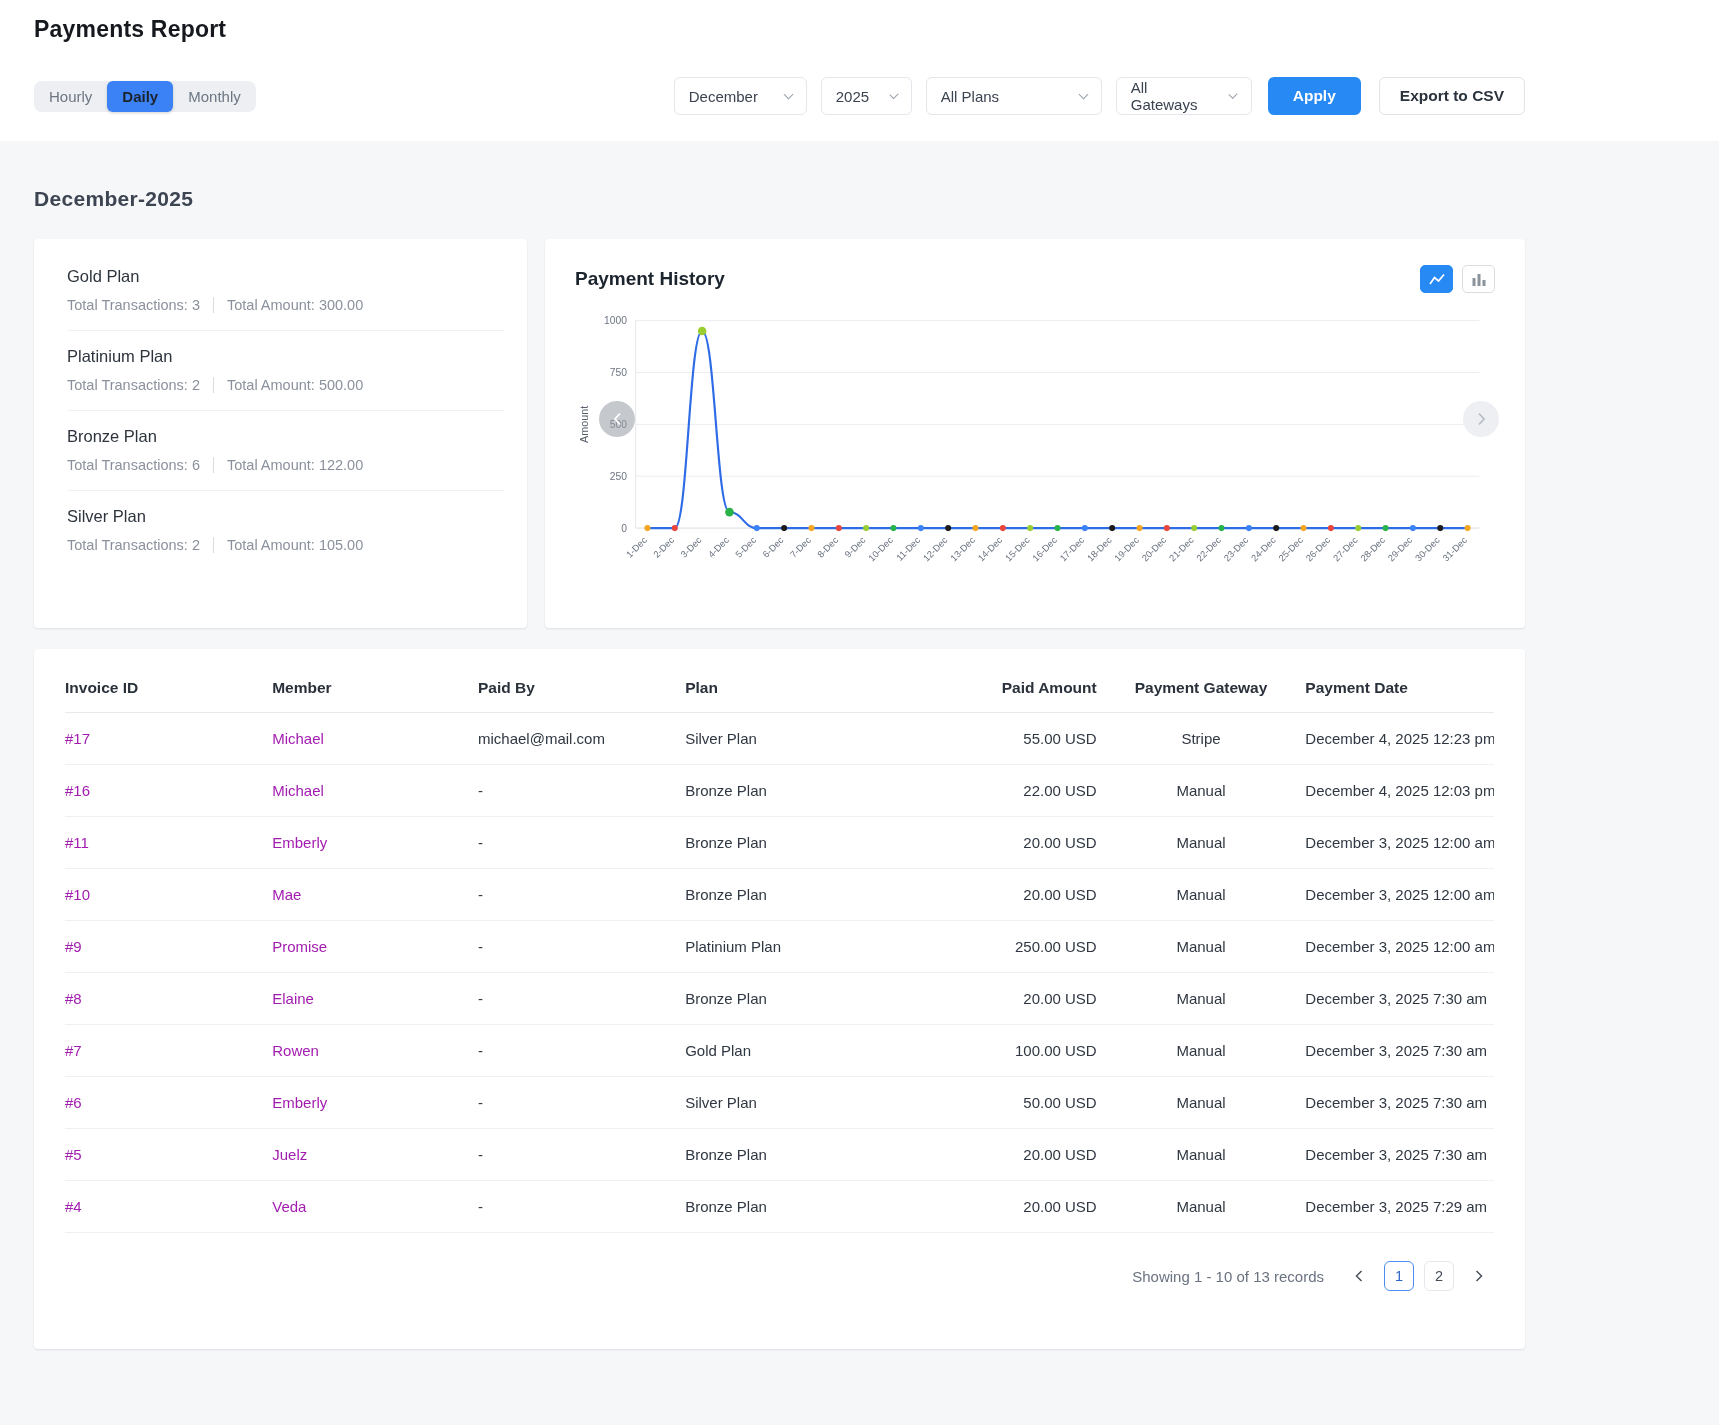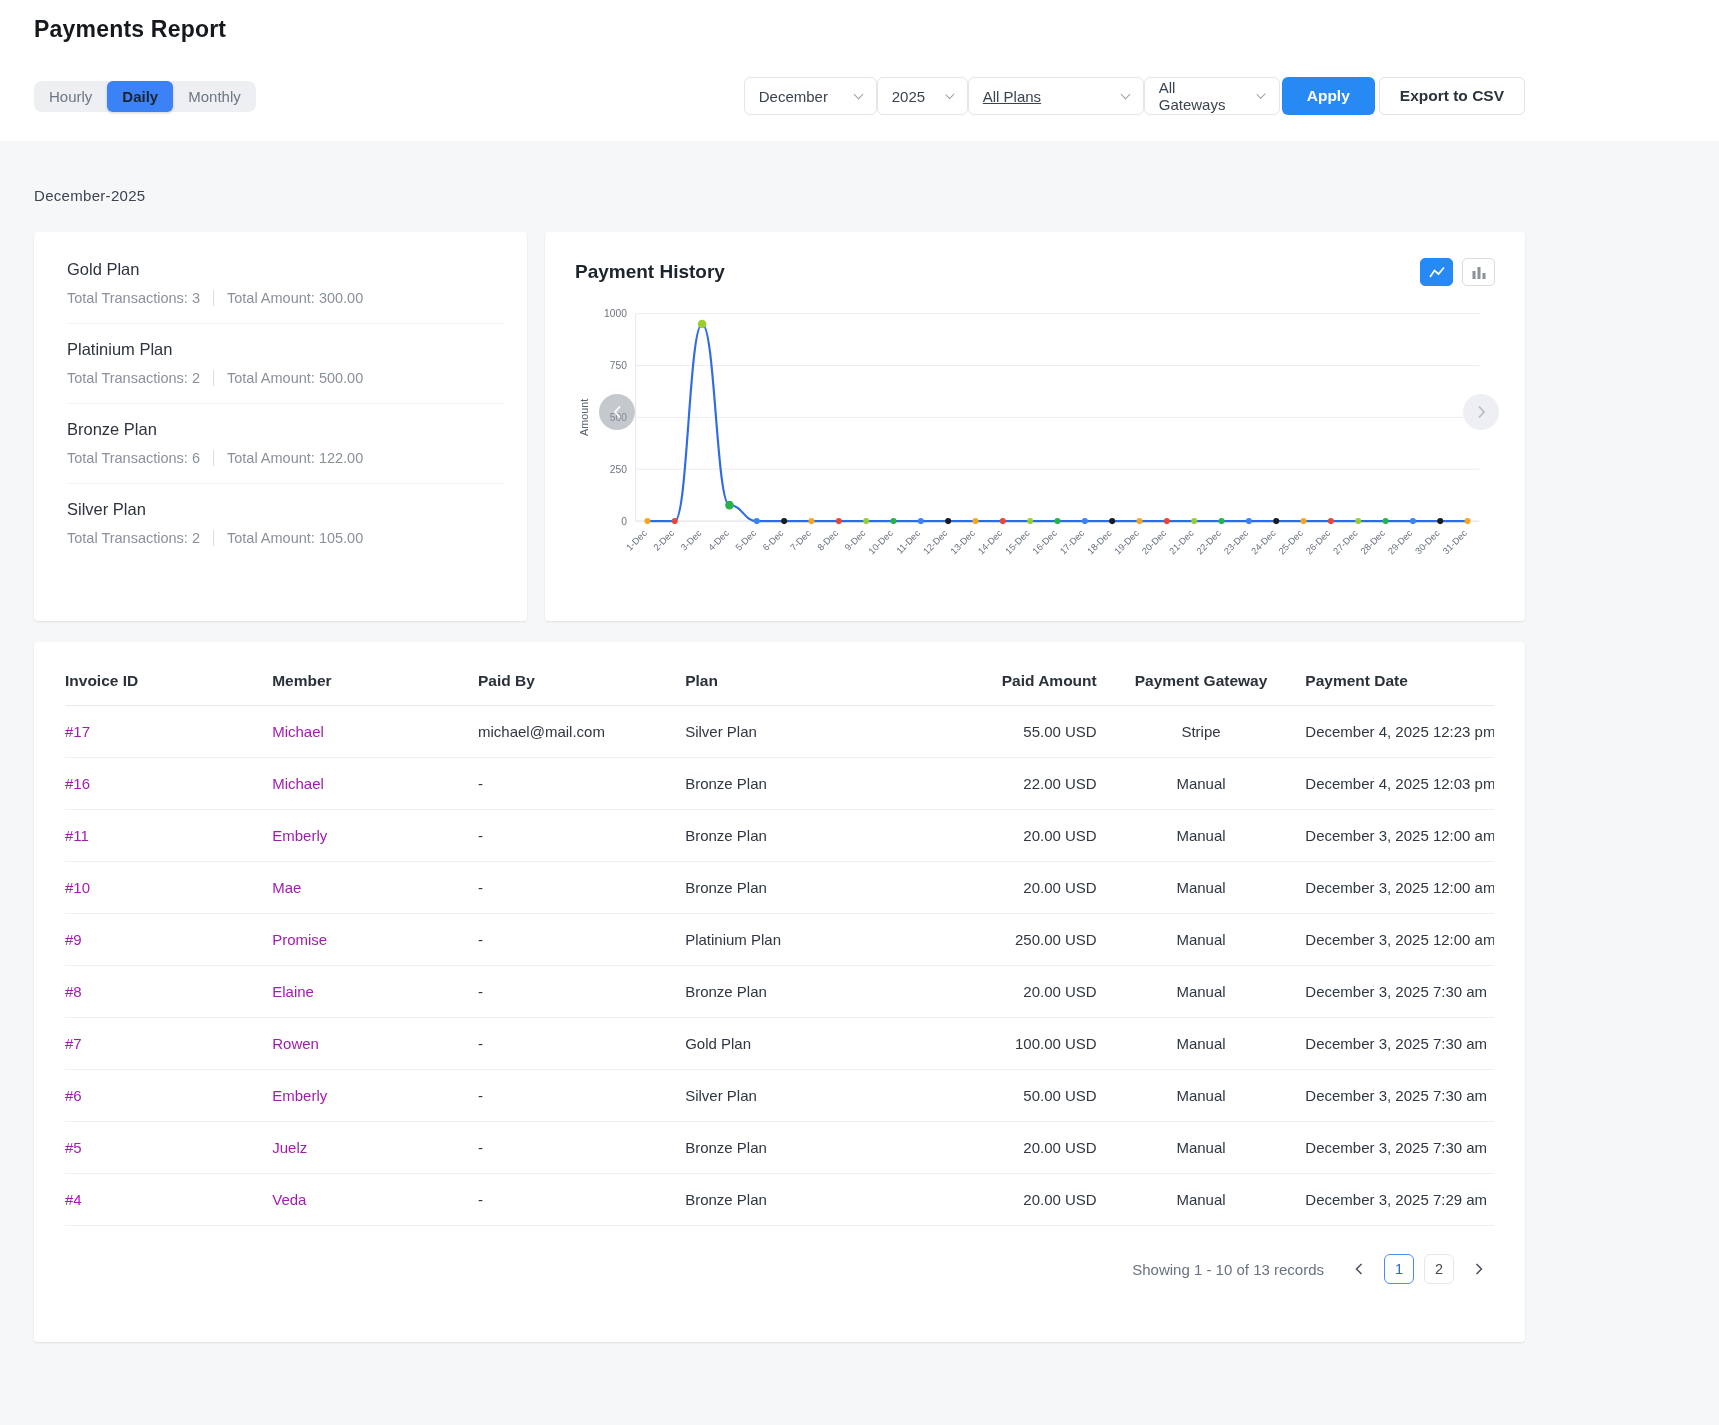--- a/index.html
+++ b/index.html
@@ -16,44 +16,44 @@
   .topbar h1 { font-size:23px; font-weight:700; color:#15191e; letter-spacing:.2px; }
   .toolbar { display:flex; justify-content:space-between; align-items:center; margin-top:34px; }
 
   .segmented { display:flex; background:#edeff2; border-radius:8px; }
   .seg-btn {
     border:none; background:transparent; font-family:inherit;
     font-size:15px; color:#6d7683; padding:7px 15px; border-radius:6px; cursor:pointer;
   }
   .seg-btn.active { background:#3b82f6; color:#1d232b; box-shadow:0 1px 3px rgba(0,0,0,.18); font-weight:700; }
 
-  .filters { display:flex; align-items:center; }
+  .filters { display:flex; align-items:center; gap:14px; }
   .select {
     height:38px; background:#fff; border:1px solid #e3e6eb; border-radius:6px;
     display:flex; align-items:center; padding:0 14px; font-size:15px; color:#3a4350; cursor:pointer;
   }
   .select .chev {
     width:7px; height:7px; border-right:1.6px solid #9aa1ab; border-bottom:1.6px solid #9aa1ab;
     transform:rotate(45deg); margin-left:auto; margin-top:-4px;
   }
-  .sel-month { width:133px; } .sel-year { width:91px; } .sel-plans { width:176px;text-decoration:underline; } .sel-gw { width:136px; }
+  .sel-month { width:133px; } .sel-year { width:91px; } .sel-plans { width:176px; } .sel-gw { width:136px; }
   .select span:first-child { margin-right:22px; }
 
   .btn-primary {
     height:38px; padding:0 25px; background:#2789f4; color:#fff; border:none; border-radius:6px;
     font-family:inherit; font-size:15.5px; font-weight:700; cursor:pointer; margin-left:2px;
   }
   .btn-outline {
     height:38px; padding:0 20px; background:#fff; color:#2a323c; border:1px solid #e0e3e8; border-radius:6px;
     font-family:inherit; font-size:15.5px; font-weight:700; cursor:pointer; margin-left:4px;
   }
 
   
   main { padding:46px 0 60px; }
-  .period-title { font-size:15px; font-weight:400; color:#3d4552; margin-bottom:28px; letter-spacing:.3px; }
+  .period-title { font-size:21px; font-weight:700; color:#3d4552; margin-bottom:28px; letter-spacing:.3px; }
 
   .card { background:#fff; border-radius:4px; box-shadow:0 1px 2px rgba(16,24,40,.05),0 1px 3px rgba(16,24,40,.05); }
   .cards-row { display:flex; gap:18px; }
 
   
   .plans-card { width:493px; height:389px; padding:12px 22px 0 33px; flex:none; }
   .plan-item { padding:16px 0 17px; }
   .plan-item:not(:last-child) { border-bottom:1px solid #f0f1f4; }
   .plan-name { font-size:16.5px; color:#2d343e; margin-bottom:11px; }
   .plan-stats { display:flex; align-items:flex-end; font-size:14.5px; color:#8a919d; }

